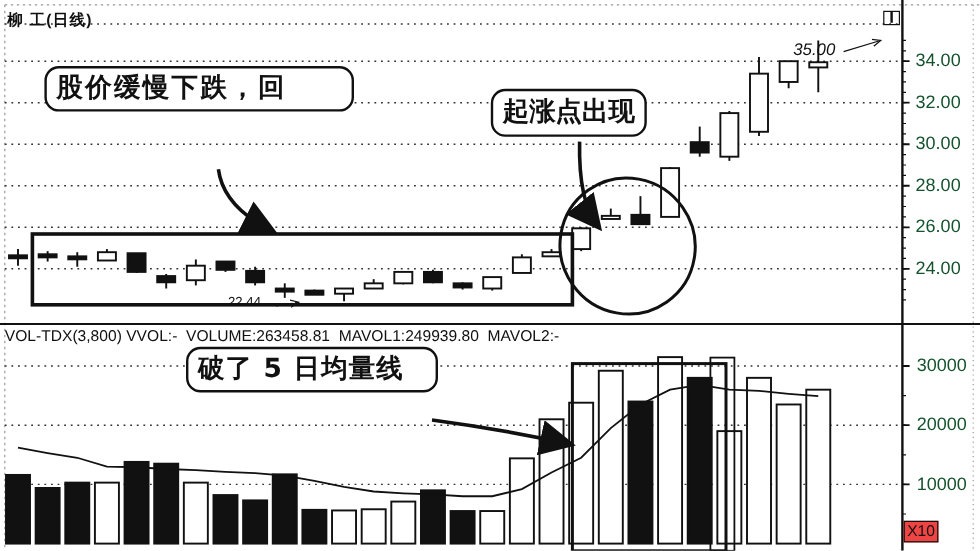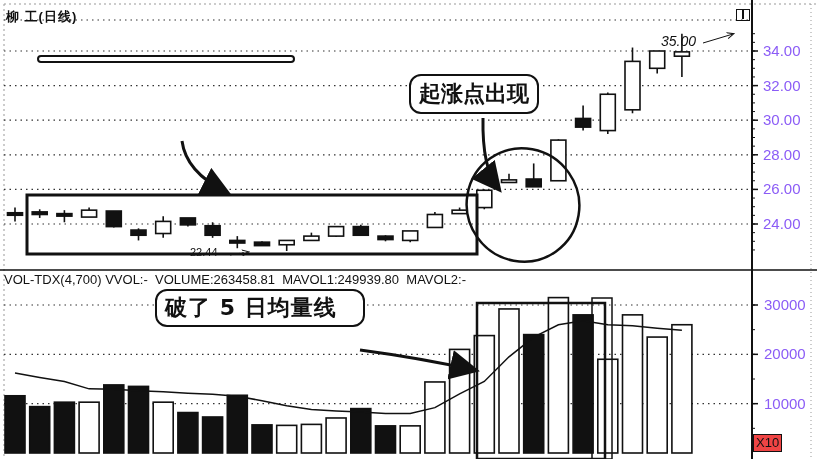--- a/index.html
+++ b/index.html
@@ -2,21 +2,21 @@
 <html><head>
 <meta charset="utf-8">
 <style>
   html,body{margin:0;padding:0;background:#fff;}
   body{width:817px;height:459px;position:relative;overflow:hidden;font-family:"DejaVu Sans","Liberation Sans",sans-serif;color:#111;}
   #chart{position:absolute;left:0;top:0;}
   .lbl{position:absolute;font-family:"Liberation Sans","DejaVu Sans",sans-serif;font-size:14px;color:#111;white-space:nowrap;}
   .title{left:6px;top:8px;font-size:13px;font-weight:bold;letter-spacing:1px;}
   .vol-hdr{left:4px;top:272px;font-size:13px;}
   .callout{position:absolute;border:2.5px solid #111;border-radius:12px;background:#fff;font-weight:bold;font-size:22px;line-height:30px;padding:2px 8px;color:#111;font-family:"DejaVu Sans",sans-serif;}
-  .axis-lbl{position:absolute;font-family:"Liberation Sans","DejaVu Sans",sans-serif;font-size:15px;color:#8b5cf6;text-align:right;}
+  .axis-lbl{position:absolute;font-family:"Liberation Sans","DejaVu Sans",sans-serif;font-size:15px;color:#14532d;text-align:right;}
   .x10{position:absolute;left:753px;top:434px;border:1.5px solid #111;font-size:13px;padding:0 2px;line-height:16px;background:#ef4444;font-family:"Liberation Sans",sans-serif;}
   .win-btn{position:absolute;left:736px;top:9px;width:14px;height:12px;border:1.5px solid #111;box-sizing:border-box;}
   .win-btn::after{content:"";position:absolute;left:5px;top:0;width:1.5px;height:9px;background:#111;}
 </style>
 </head>
 <body>
 
 <svg id="chart" width="817" height="459">
     <line x1="4" y1="4" x2="817" y2="4" stroke="#999" stroke-dasharray="2,3"></line>
     <line x1="4" y1="4" x2="4" y2="459" stroke="#999" stroke-dasharray="2,3"></line>
@@ -175,28 +175,29 @@
     <path d="M483,118 Q482,168 498,188" fill="none" stroke="#111111" stroke-width="3" marker-end="url(#ah)"></path>
     <path d="M360,350 Q420,358 474,370" fill="none" stroke="#111111" stroke-width="3" marker-end="url(#ah)"></path>
     <path d="M230,255 L248,252" fill="none" stroke="#111111" stroke-width="1" stroke-dasharray="2,2" marker-end="url(#ah2)"></path>
     <path d="M703,43 L733,34" fill="none" stroke="#111111" stroke-width="1" marker-end="url(#ah2)"></path>
   </svg>
 
 <div class="lbl title">柳    工(日线)</div>
 <div class="win-btn"></div>
 
 <div class="lbl vol-hdr">
-  <span>VOL-TDX(4,700)</span>
+  <span>VOL-TDX(3,800)</span>
   <span>VVOL:-</span>&nbsp;
   <span>VOLUME:263458.81</span>&nbsp;
   <span>MAVOL1:249939.80</span>&nbsp;
   <span>MAVOL2:-</span>
 </div>
 
 <div class="callout" style="left:37px;top:55px;width:238px;">
+  <div style="letter-spacing:2px;">股价缓慢下跌，回</div>
 </div>
 
 <div class="callout" style="left:409px;top:74px;padding:3px 8px;">起涨点出现</div>
 
 <div class="callout" style="left:155px;top:289px;width:190px;">
   <div style="letter-spacing:1px;">破了 5 日均量线</div>
 </div>
 
 <div class="lbl" style="left:190px;top:246px;font-size:11px;">22.44</div>
 <div class="lbl" style="left:661px;top:33px;font-size:14px;font-style:italic;">35.00</div>

